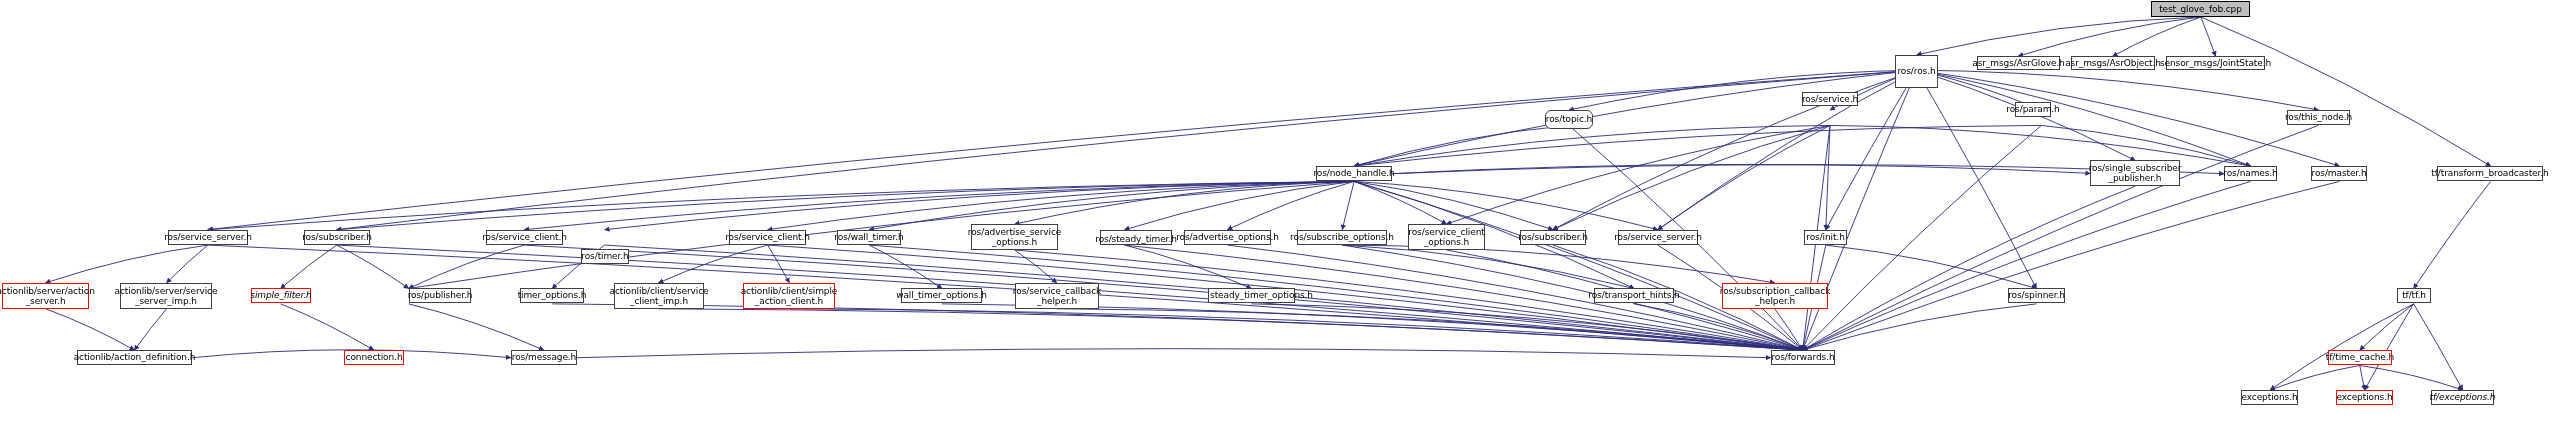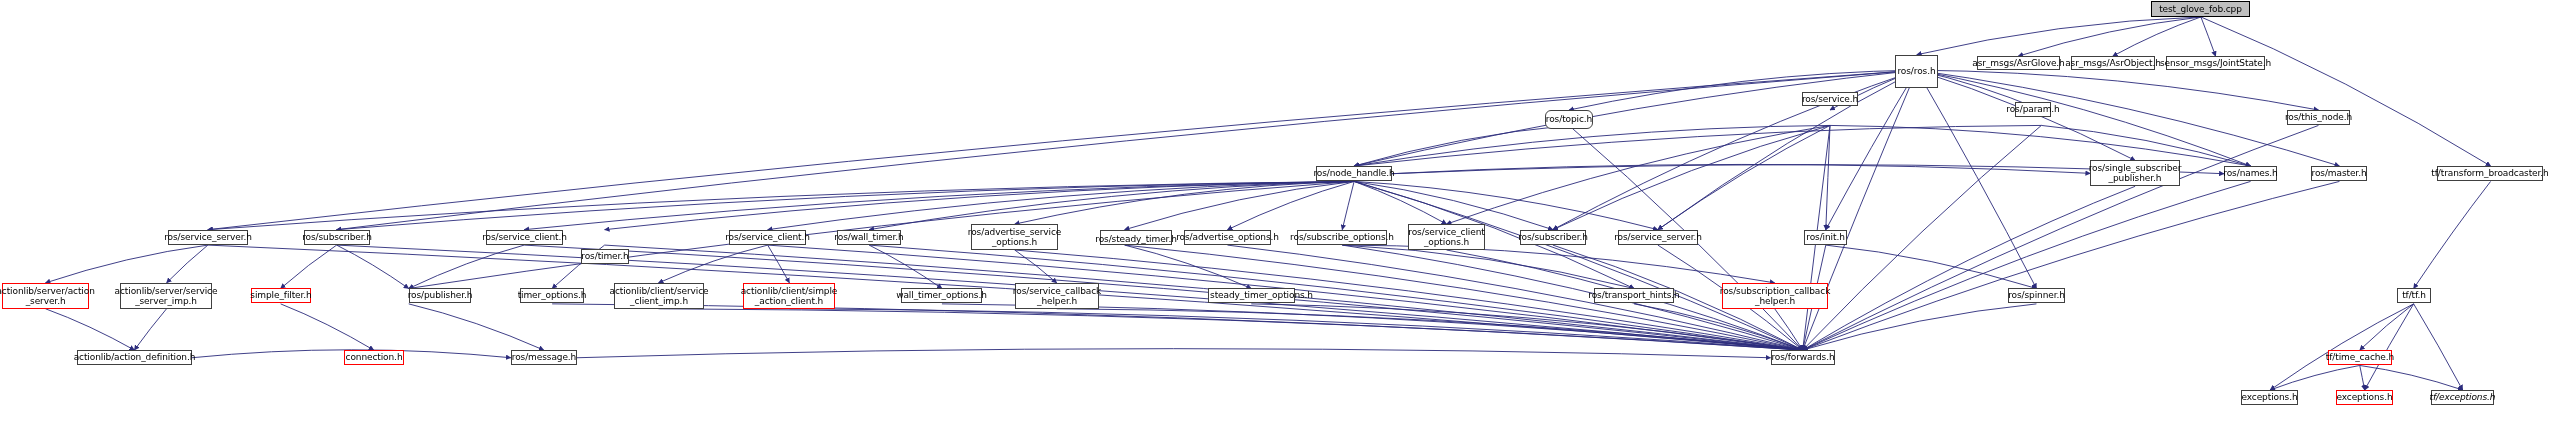--- a/index.html
+++ b/index.html
@@ -171,21 +171,21 @@
       <div class="node" style="left: 1297px; top: 230px; width: 90px; height: 15.4px;"><span class="lbl">ros/subscribe_options.h</span></div>
       <div class="node" style="left: 1408px; top: 224px; width: 77px; height: 26px;"><span class="lbl">ros/service_client
 _options.h</span></div>
       <div class="node" style="left: 1520px; top: 230px; width: 66px; height: 15.4px;"><span class="lbl">ros/subscriber.h</span></div>
       <div class="node" style="left: 1618px; top: 230px; width: 80px; height: 15.4px;"><span class="lbl">ros/service_server.h</span></div>
       <div class="node" style="left: 1804px; top: 230px; width: 43px; height: 15.4px;"><span class="lbl">ros/init.h</span></div>
       <div class="node red" style="left: 2.1px; top: 283px; width: 87px; height: 26px;"><span class="lbl">actionlib/server/action
 _server.h</span></div>
       <div class="node" style="left: 120px; top: 283px; width: 92px; height: 26px;"><span class="lbl">actionlib/server/service
 _server_imp.h</span></div>
-      <div class="node red" style="left: 251px; top: 288px; width: 60px; height: 15.4px;"><span class="lbl">simple_filter.h</span></div>
+      <div class="node red" style="left: 251px; top: 288px; width: 60px; height: 15.4px; font-style: italic;"><span class="lbl">simple_filter.h</span></div>
       <div class="node" style="left: 378px; top: 288px; width: 62px; height: 15.4px; margin-left: 31px;"><span class="lbl">ros/publisher.h</span></div>
       <div class="node" style="left: 520px; top: 288px; width: 64px; height: 15.4px;"><span class="lbl">timer_options.h</span></div>
       <div class="node" style="left: 614px; top: 283px; width: 90px; height: 26px;"><span class="lbl">actionlib/client/service
 _client_imp.h</span></div>
       <div class="node red" style="left: 743px; top: 283px; width: 92px; height: 26px;"><span class="lbl">actionlib/client/simple
 _action_client.h</span></div>
       <div class="node" style="left: 901px; top: 288px; width: 81px; height: 15.4px;"><span class="lbl">wall_timer_options.h</span></div>
       <div class="node" style="left: 1015px; top: 283px; width: 84px; height: 26px;"><span class="lbl">ros/service_callback
 _helper.h</span></div>
       <div class="node" style="left: 1208px; top: 288px; width: 87px; height: 15.4px; padding-left: 20px;"><span class="lbl">steady_timer_options.h</span></div>

